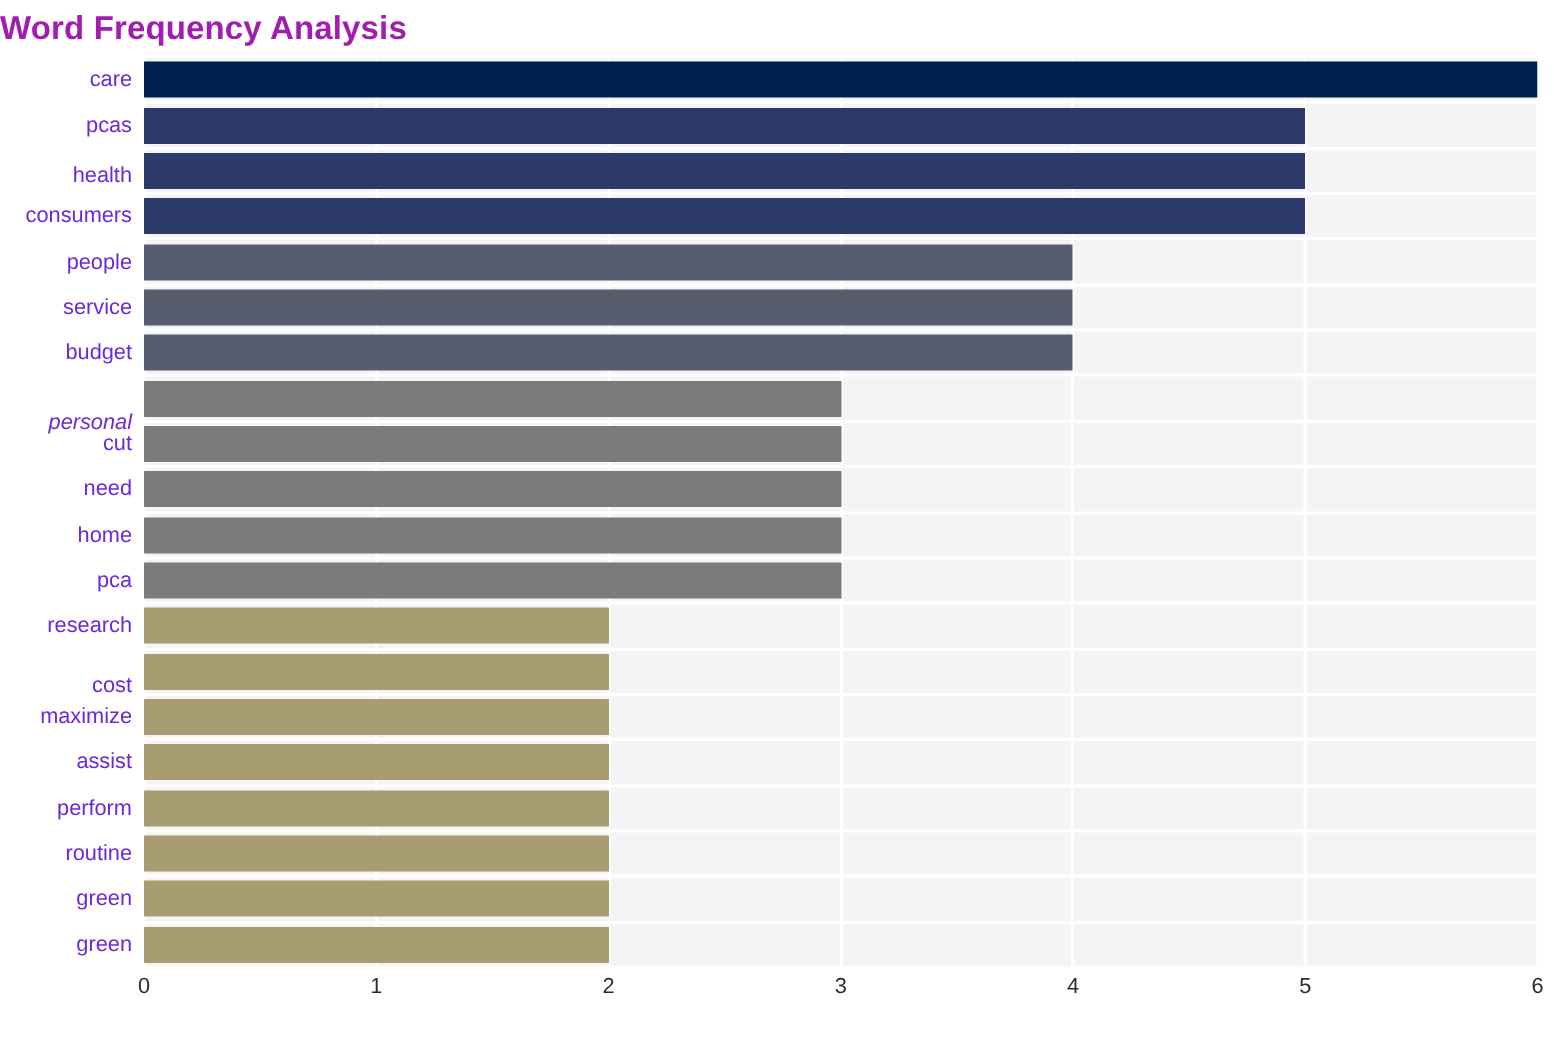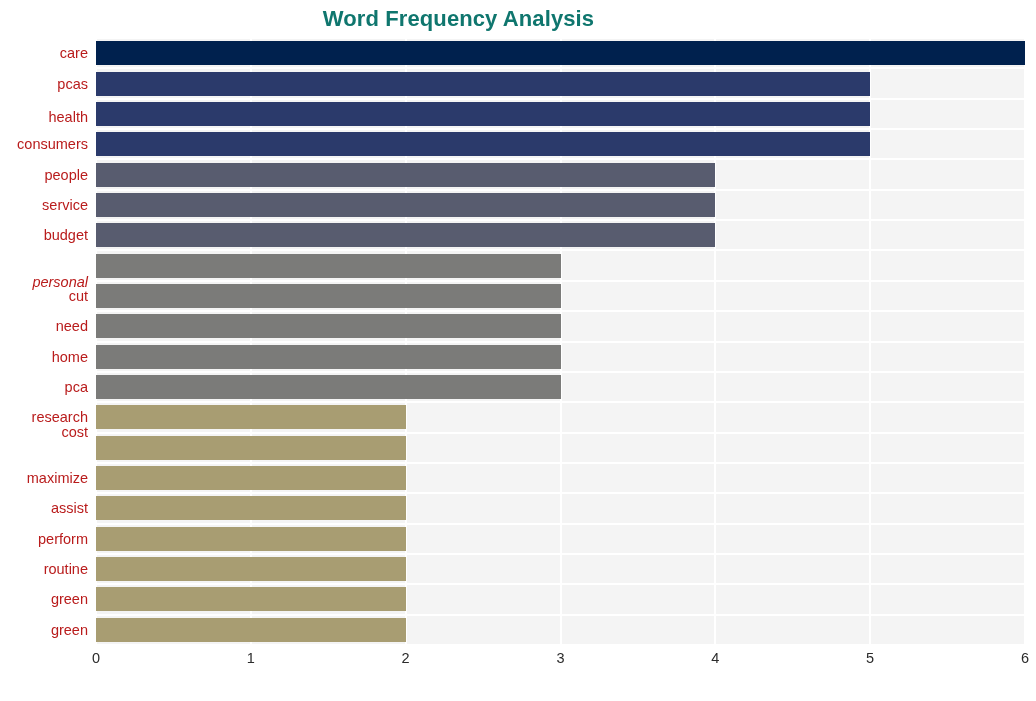--- a/index.html
+++ b/index.html
@@ -19,24 +19,23 @@
     left: 0; top: 0;
     width: 1036px;
     height: 701px;
     background: #ffffff;
   }
   #chart-title {
     position: absolute;
     left: 0;
     top: 6px;
     width: 917px;
-    text-align: center;
     font-size: 22px;
     font-weight: bold;
-    color: #0f766e;
+    color: #a21caf;
     letter-spacing: 0.1px;
   }
   
   #plot-area {
     position: absolute;
     left: 96px;
     top: 38px;
     width: 929px;
     height: 607px;
     background: #f4f4f4;
@@ -67,21 +66,21 @@
     top: 38px;
     width: 88px;
     height: 607px;
   }
   .y-label {
     position: absolute;
     right: 0;
     width: 88px;
     text-align: right;
     font-size: 14.5px;
-    color: #b91c1c;
+    color: #6d28d9;
     line-height: 16px;
     white-space: nowrap;
   }
   #x-labels {
     position: absolute;
     left: 0;
     top: 650px;
     width: 1036px;
     height: 24px;
   }
@@ -175,21 +174,21 @@
       <div class="y-label" style="top: 98.225px;">consumers</div>
       <div class="y-label" style="top: 128.575px;">people</div>
       <div class="y-label" style="top: 158.925px;">service</div>
       <div class="y-label" style="top: 189.275px; padding-left: 20px;">budget</div>
       <div class="y-label" style="top: 236px; font-style: italic;">personal</div>
       <div class="y-label" style="top: 249.975px;">cut</div>
       <div class="y-label" style="top: 280.325px;">need</div>
       <div class="y-label" style="top: 310.675px;">home</div>
       <div class="y-label" style="top: 341.025px;">pca</div>
       <div class="y-label" style="top: 371.375px;">research</div>
-      <div class="y-label" style="top: 386px; margin-left: 12px;">cost</div>
+      <div class="y-label" style="top: 411px; margin-left: 12px;">cost</div>
       <div class="y-label" style="top: 432.075px;">maximize</div>
       <div class="y-label" style="top: 462.425px;">assist</div>
       <div class="y-label" style="top: 492.775px;">perform</div>
       <div class="y-label" style="top: 523.125px;">routine</div>
       <div class="y-label" style="top: 553.475px;">green</div>
       <div class="y-label" style="top: 583.825px;">green</div>
     </div>
 
   <div id="x-labels">
       <div class="x-label" style="left: 96px;">0</div>

